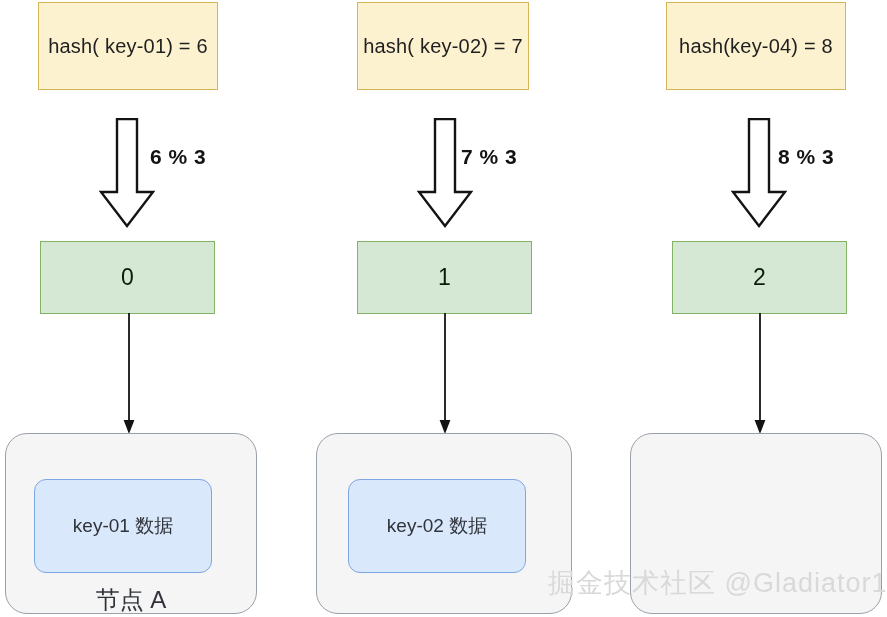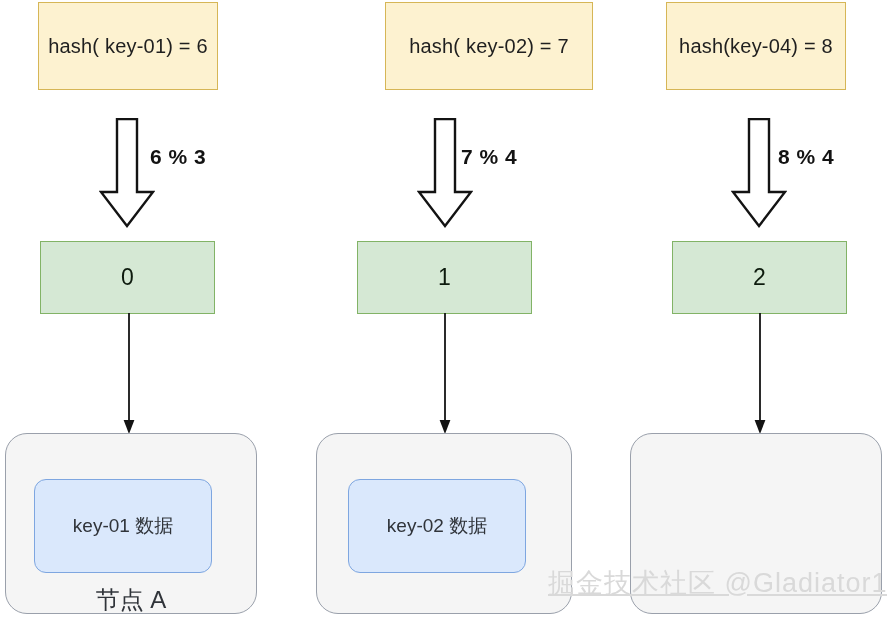--- a/index.html
+++ b/index.html
@@ -123,21 +123,20 @@
   
   .watermark {
     position: absolute;
     left: 548px;
     top: 565px;
     font-size: 27px;
     color: #d9d9d9;
     white-space: nowrap;
     letter-spacing: 1px;
     pointer-events: none;
-    text-decoration: underline;
   }
 </style>
 </head>
 <body>
 
 <div id="canvas">
 
   <div class="col">
 
     <div class="hash-box" style="left:38px; width:180px;">
@@ -166,31 +165,31 @@
     <div class="node-box" style="left:5px; width:252px;">
       <div class="data-box" style="left:28px; width:178px;">
         <span>key-01 数据</span>
       </div>
       <div class="node-label">节点 A</div>
     </div>
   </div>
 
   <div class="col">
 
-    <div class="hash-box" style="left:357px; width:208px;margin-left:28px;">
+    <div class="hash-box" style="left:357px; width:172px;">
       <span>hash( key-02) = 7</span>
     </div>
 
     <div class="block-arrow" style="left:417px;">
       <svg viewBox="0 0 56 110" xmlns="http://www.w3.org/2000/svg">
         <path d="M18 1 L38 1 L38 74 L54 74 L28 108 L2 74 L18 74 Z" fill="#ffffff" stroke="#131313" stroke-width="2.4" stroke-linejoin="miter"></path>
       </svg>
     </div>
 
-    <div class="mod-label" style="left:461px;">7 % 4</div>
+    <div class="mod-label" style="left:461px;">7 % 3</div>
 
     <div class="slot-box" style="left:357px; width:175px;">
       <span>1</span>
     </div>
 
     <div class="connector" style="left:436px;">
       <svg viewBox="0 0 18 122" xmlns="http://www.w3.org/2000/svg">
         <line x1="9" y1="0" x2="9" y2="110" stroke="#131313" stroke-width="1.8"></line>
         <path d="M9 121 L3.6 107 L14.4 107 Z" fill="#131313"></path>
       </svg>
@@ -208,21 +207,21 @@
     <div class="hash-box" style="left:666px; width:180px;">
       <span>hash(key-04) = 8</span>
     </div>
 
     <div class="block-arrow" style="left:731px;">
       <svg viewBox="0 0 56 110" xmlns="http://www.w3.org/2000/svg">
         <path d="M18 1 L38 1 L38 74 L54 74 L28 108 L2 74 L18 74 Z" fill="#ffffff" stroke="#131313" stroke-width="2.4" stroke-linejoin="miter"></path>
       </svg>
     </div>
 
-    <div class="mod-label" style="left:778px;">8 % 4</div>
+    <div class="mod-label" style="left:778px;">8 % 3</div>
 
     <div class="slot-box" style="left:672px; width:175px;">
       <span>2</span>
     </div>
 
     <div class="connector" style="left:751px;">
       <svg viewBox="0 0 18 122" xmlns="http://www.w3.org/2000/svg">
         <line x1="9" y1="0" x2="9" y2="110" stroke="#131313" stroke-width="1.8"></line>
         <path d="M9 121 L3.6 107 L14.4 107 Z" fill="#131313"></path>
       </svg>

